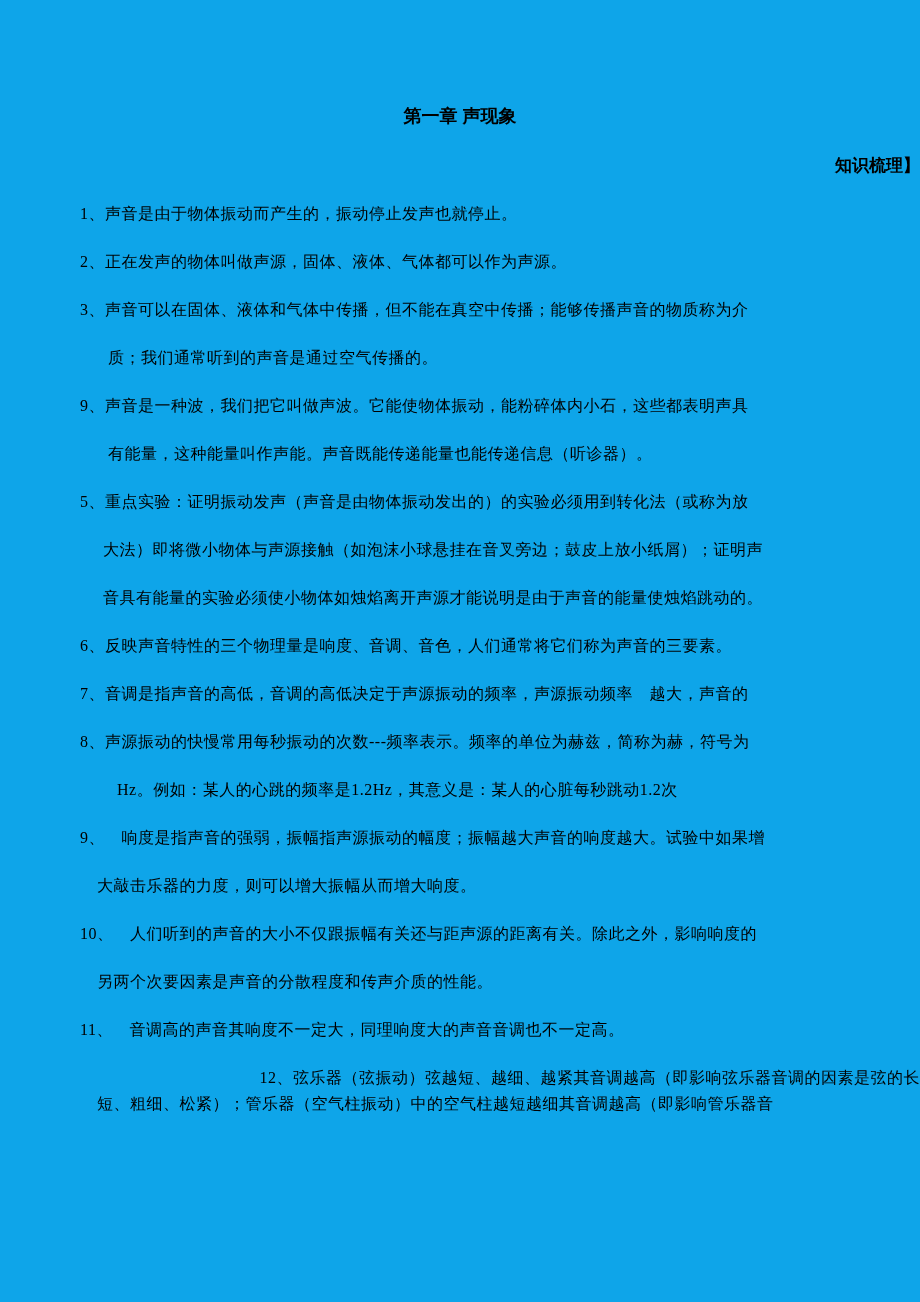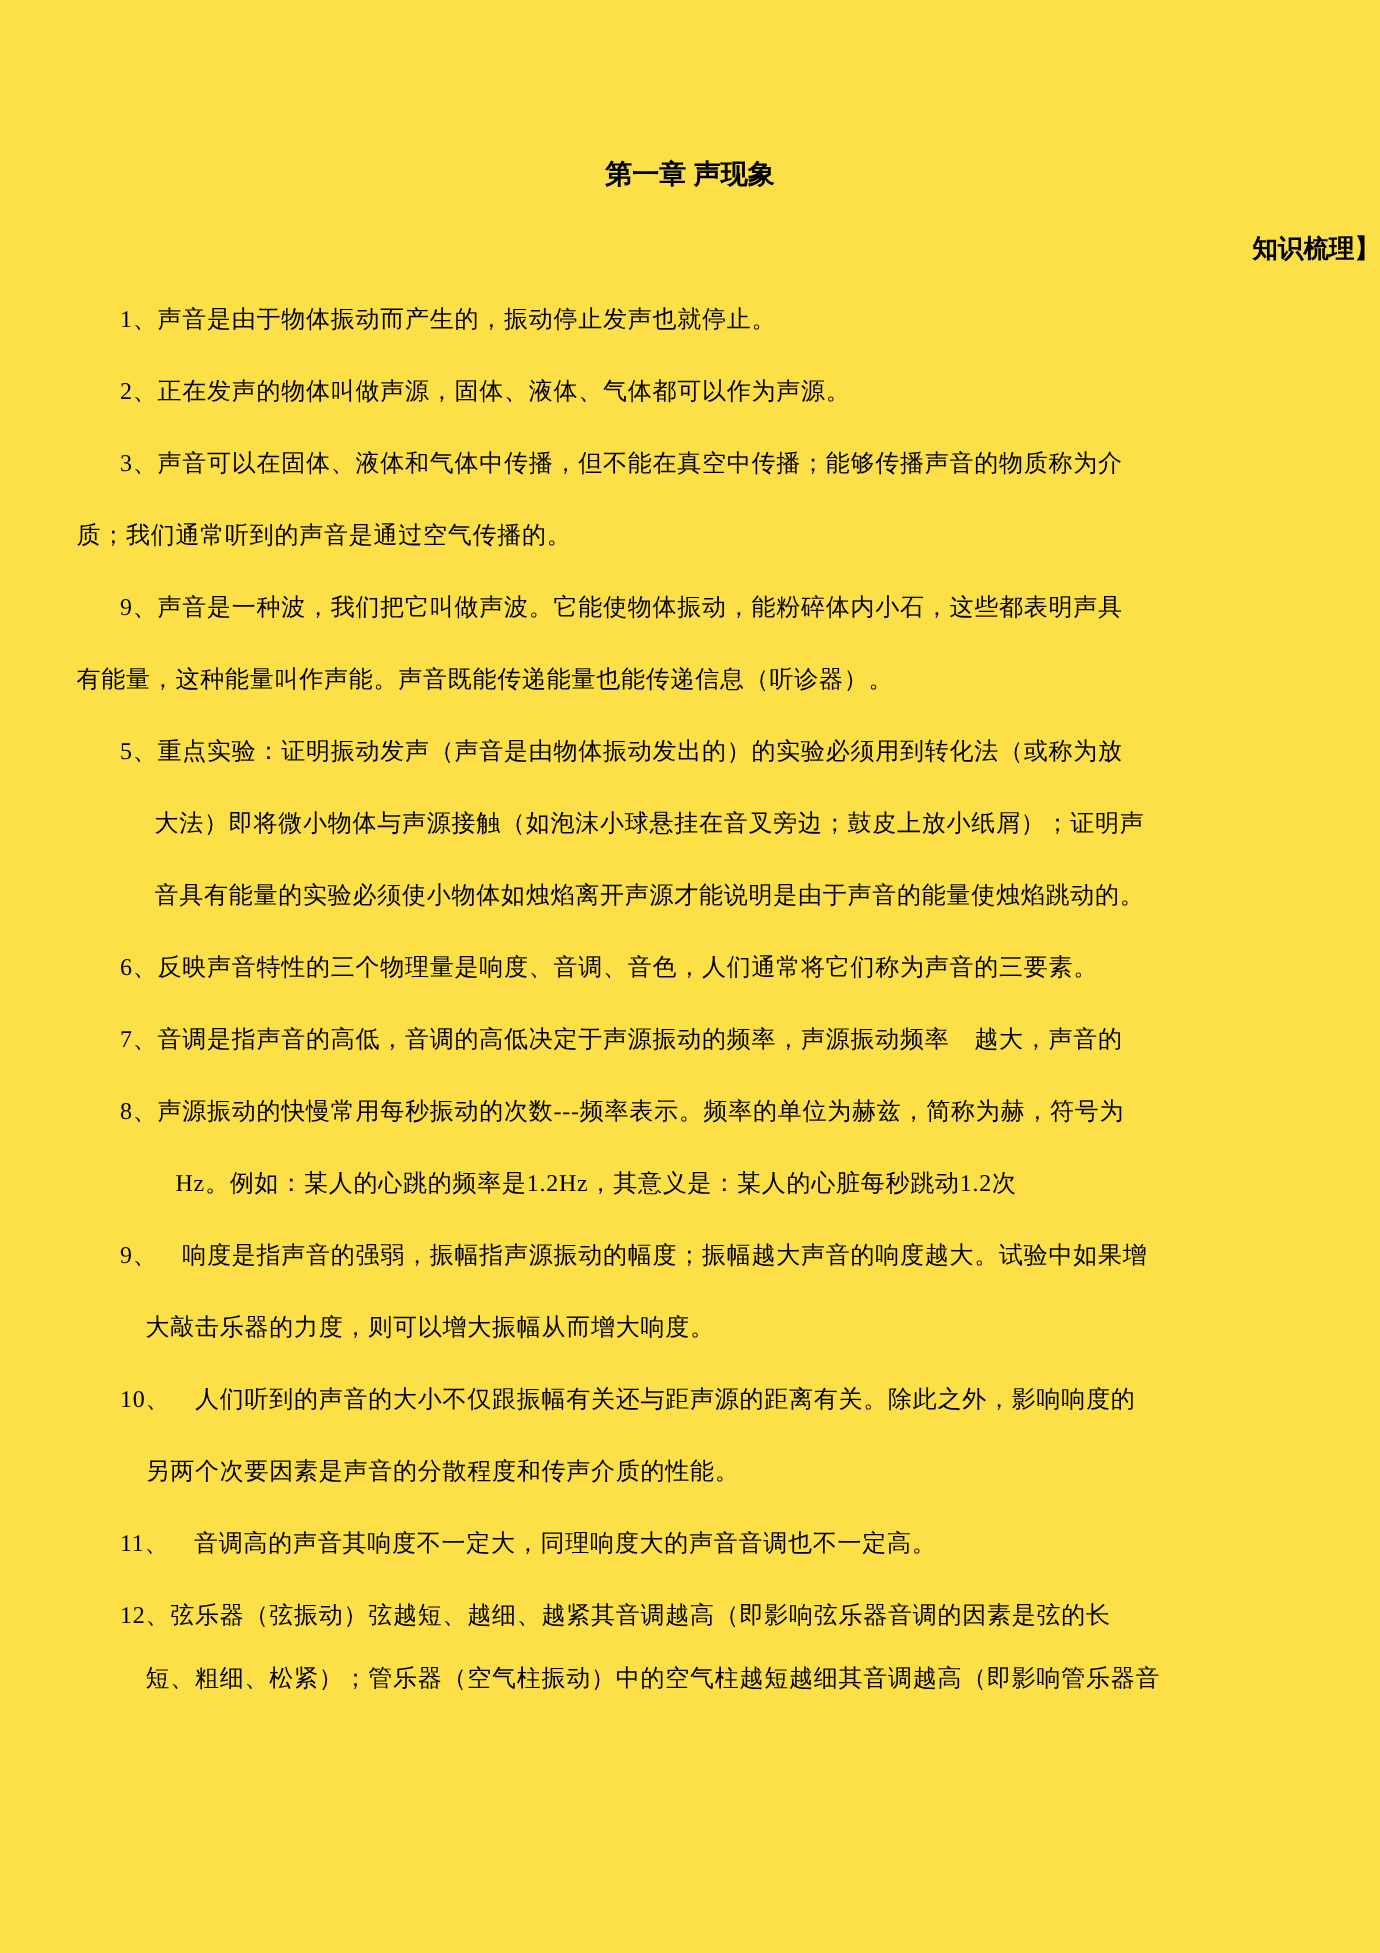--- a/index.html
+++ b/index.html
@@ -1,21 +1,21 @@
 <!DOCTYPE html>
 <html><head>
 <meta charset="utf-8">
 <style>
   html, body { margin: 0; padding: 0; background: #ffffff; }
   .page {
     position: relative;
     width: 920px;
     height: 1302px;
     margin: 0 auto;
-    background: #fde047;
+    background: #0ea5e9;
     color: #000000;
     font-family: "Liberation Serif", "DejaVu Serif", serif;
     font-size: 16px;
     overflow: hidden;
     box-sizing: border-box;
     padding-top: 106px;
   }
   .title {
     font-family: "Liberation Sans", "DejaVu Sans", sans-serif;
     font-weight: bold;
@@ -37,25 +37,25 @@
   }
   .item { margin: 0; padding: 0; }
   .line {
     display: block;
     line-height: 20px;
     height: 20px;
     margin-bottom: 28px;
     white-space: nowrap;
     letter-spacing: 0.5px;
   }
-  .line.tight { margin-bottom: 22px; }
+  .line.tight { margin-bottom: 6px; text-align: right; }
   .in80  { padding-left: 80px; }
   .in73  { padding-left: 97px; }
   .in89  { padding-left: 103px; }
-  .in97  { padding-left: 51px; }
+  .in97  { padding-left: 108px; }
   .in117 { padding-left: 117px; }
 </style>
 </head>
 <body>
 
 <div class="page">
 
   <h1 class="title">第一章 声现象</h1>
 
   <h2 class="section-header">知识梳理】</h2>

